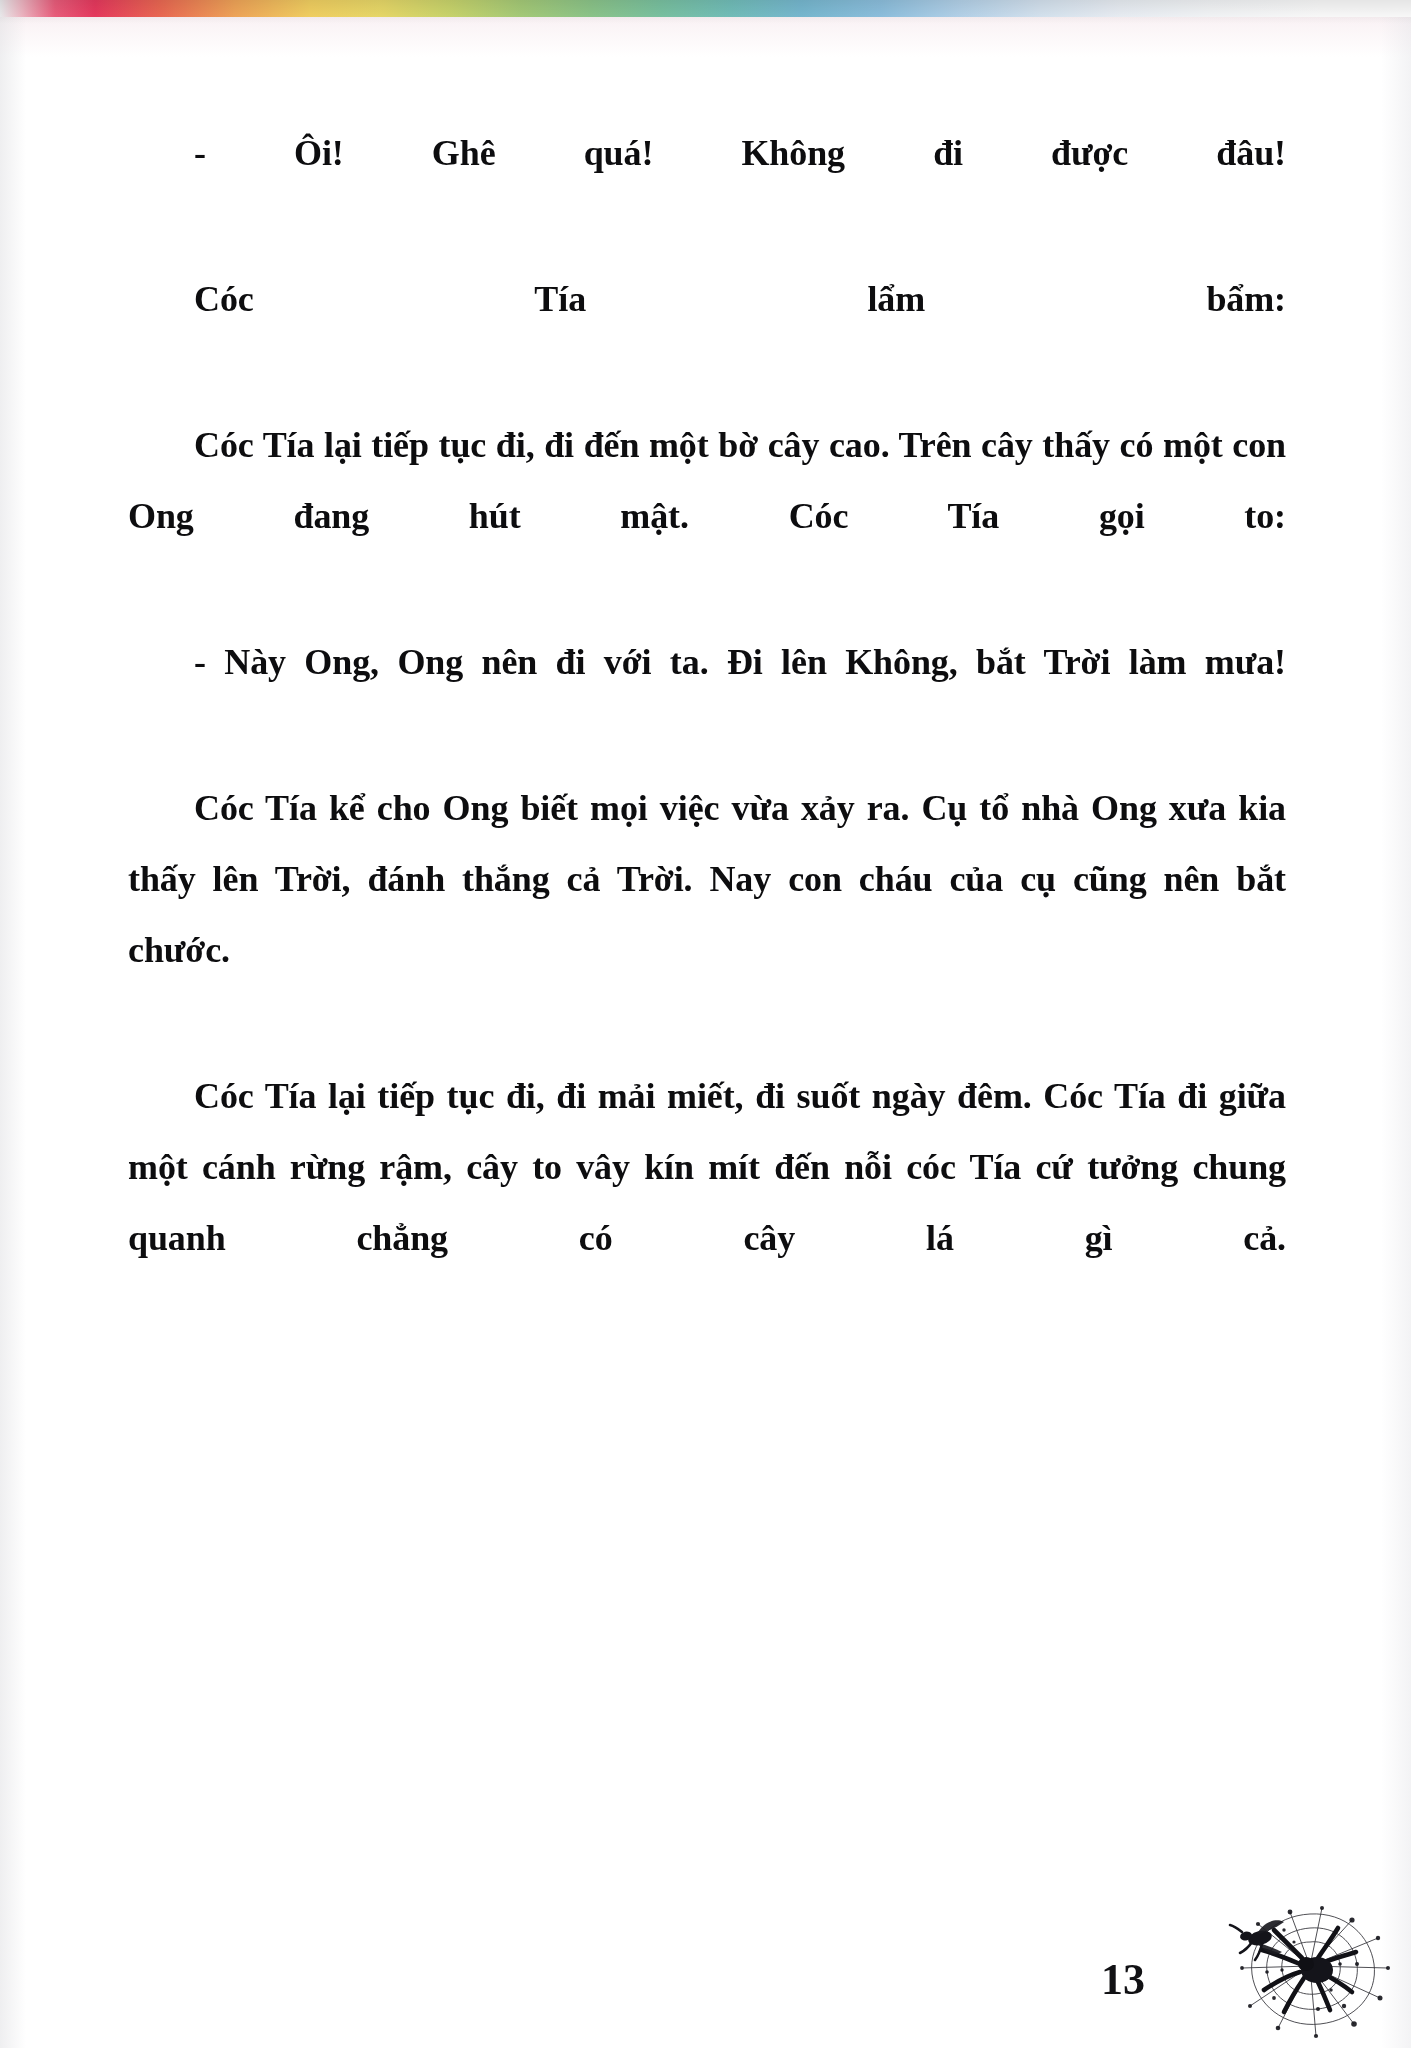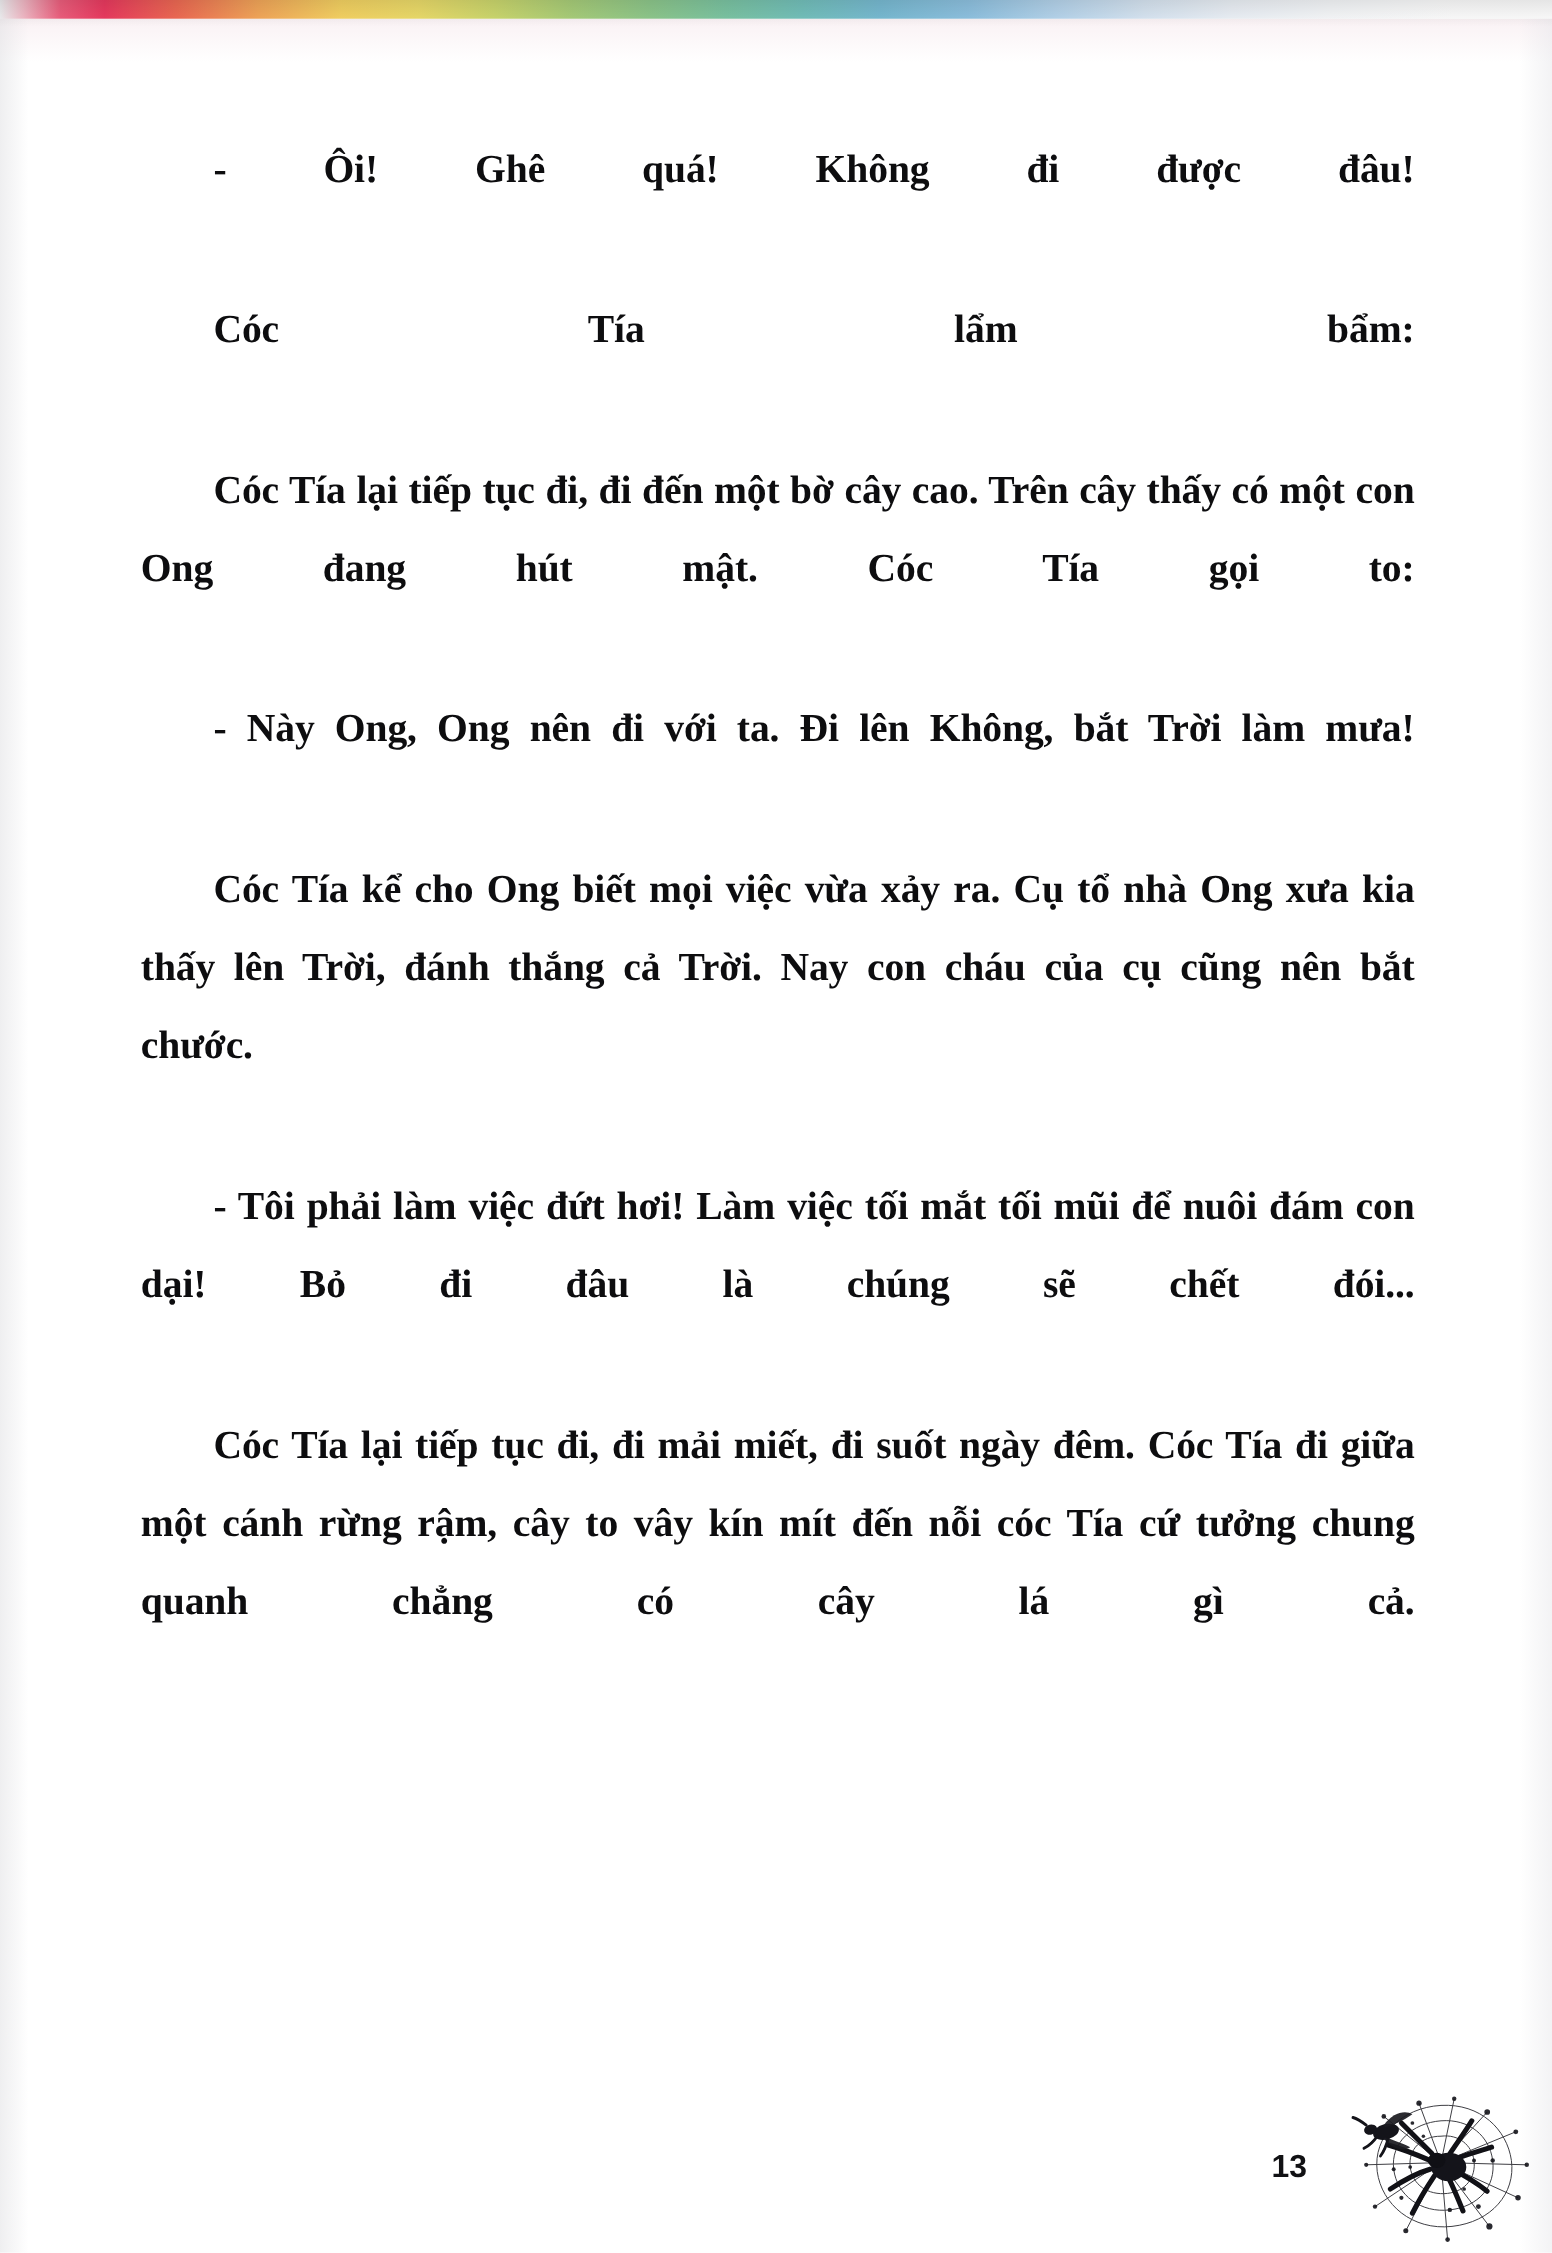--- a/index.html
+++ b/index.html
@@ -122,26 +122,26 @@
   .footer {
     position: absolute;
     left: 0;
     top: 1930px;
     width: 1411px;
     height: 118px;
     z-index: 4;
   }
   .page-number {
     position: absolute;
-    left: 1156px;
+    left: 1101px;
     top: 24px;
-    font-size: 29px;
+    font-size: 44px;
     font-weight: 700;
     color: #111114;
-    font-family: Liberation Sans, sans-serif;
+    font-family: Liberation Serif, serif;
   }
   .web-wrap {
     position: absolute;
     left: 1218px;
     top: -36px;
     width: 180px;
     height: 160px;
   }
   .web-wrap svg { display: block; }
 </style>
@@ -153,21 +153,20 @@
 <div class="page-tint"></div>
 <div class="left-edge"></div>
 <div class="right-edge"></div>
 
 <div class="page-body">
   <p class="para">- Ôi! Ghê quá! Không đi được đâu!</p>
   <p class="para">Cóc Tía lẩm bẩm:</p>
   <p class="para">Cóc Tía lại tiếp tục đi, đi đến một bờ cây cao. Trên cây thấy có một con Ong đang hút mật. Cóc Tía gọi to:</p>
   <p class="para">- Này Ong, Ong nên đi với ta. Đi lên Không, bắt Trời làm mưa!</p>
   <p class="para">Cóc Tía kể cho Ong biết mọi việc vừa xảy ra. Cụ tổ nhà Ong xưa kia thấy lên Trời, đánh thắng cả Trời. Nay con cháu của cụ cũng nên bắt chước.</p>
-  <p class="para">- Tôi phải làm việc đứt hơi! Làm việc tối mắt tối mũi để nuôi đám con dại! Bỏ đi đâu là chúng sẽ chết đói...</p>
   <p class="para">Cóc Tía lại tiếp tục đi, đi mải miết, đi suốt ngày đêm. Cóc Tía đi giữa một cánh rừng rậm, cây to vây kín mít đến nỗi cóc Tía cứ tưởng chung quanh chẳng có cây lá gì cả.</p>
 
 </div>
 
 <div class="footer">
   <div class="page-number">13</div>
   <div class="web-wrap">
     <svg width="180" height="160" viewBox="0 0 180 160" xmlns="http://www.w3.org/2000/svg">
       <g stroke="#1a1a20" fill="none" stroke-width="0.9" opacity="0.85">
 

